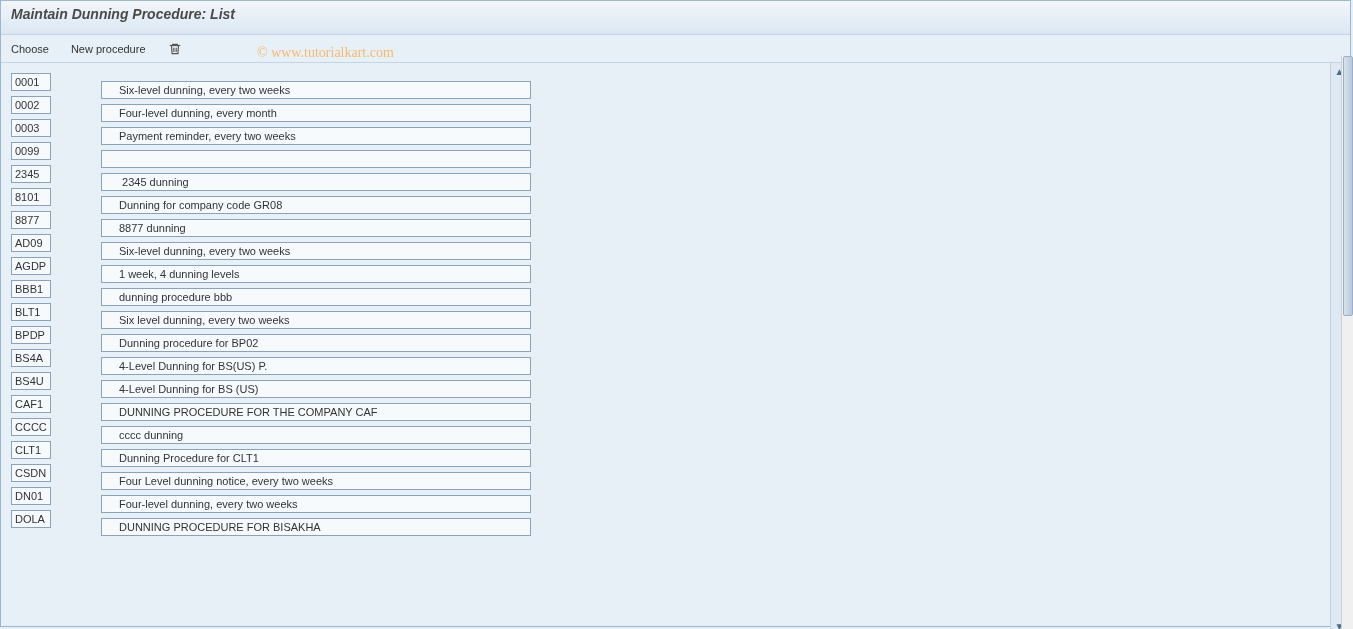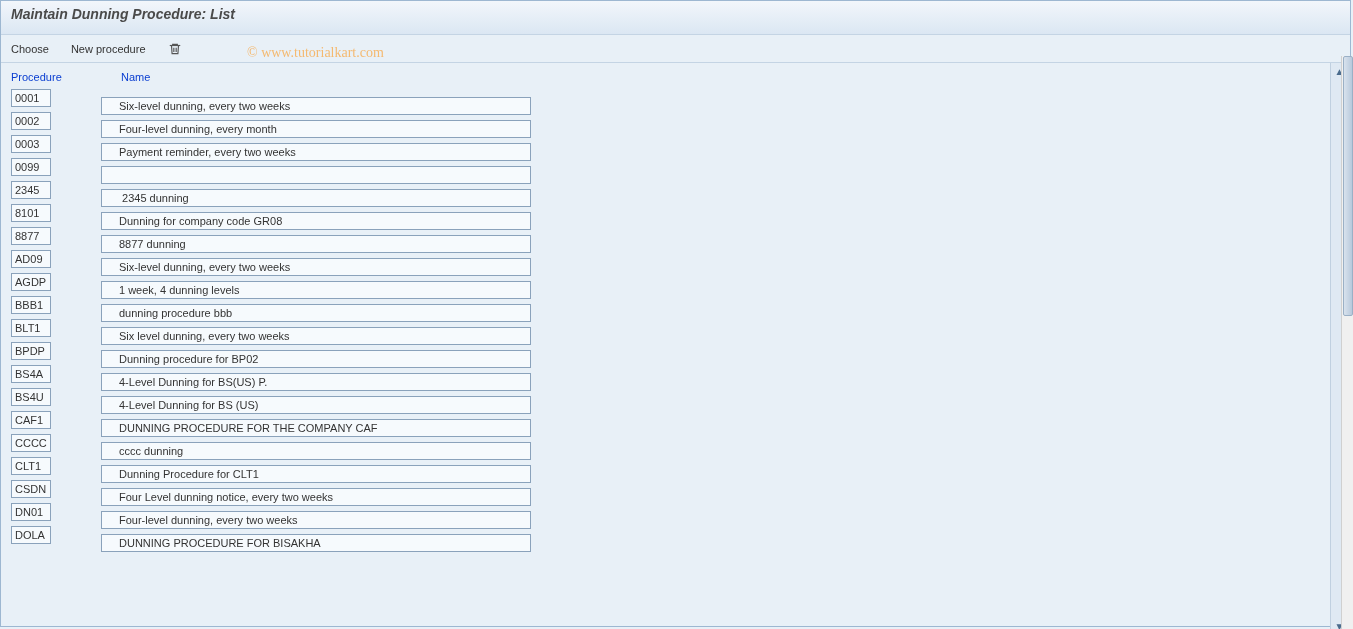--- a/index.html
+++ b/index.html
@@ -44,21 +44,21 @@
     align-items: center;
     gap: 22px;
     position: relative;
   }
   .toolbar .btn {
     cursor: pointer;
   }
   .toolbar .trash-icon svg { display:block; }
   .watermark {
     position: absolute;
-    left: 246px;
+    left: 256px;
     top: 4px;
     color: rgba(255,140,0,0.55);
     font-size: 14px;
     font-family: Georgia, 'Times New Roman', serif;
     pointer-events: none;
     white-space: nowrap;
   }
   .content {
     position: relative;
     height: calc(100% - 54px);
@@ -173,24 +173,20 @@
           <path d="M6 6l1 14h10l1-14"></path>
         <line x1="10" y1="10" x2="10" y2="17"></line>
           <line x1="14" y1="10" x2="14" y2="17"></line>
       </svg>
     </span>
     <span class="watermark">©  www.tutorialkart.com</span>
   </div>
 
   <div class="content">
     <div class="content-inner">
-      <div class="header-row">
-        <span class="col-h col-h-proc">Procedure</span>
-        <span class="col-h">Name</span>
-      </div>
       <div id="rows">
           <div class="row">
             <input class="proc-input" type="text" value="0001" style="">
             <input class="name-input" type="text" value="Six-level dunning, every two weeks" style="">
           </div>
           <div class="row">
             <input class="proc-input" type="text" value="0002" style="">
             <input class="name-input" type="text" value="Four-level dunning, every month" style="">
           </div>
           <div class="row">

